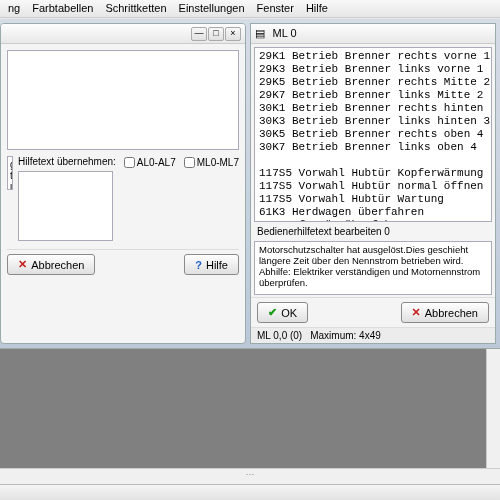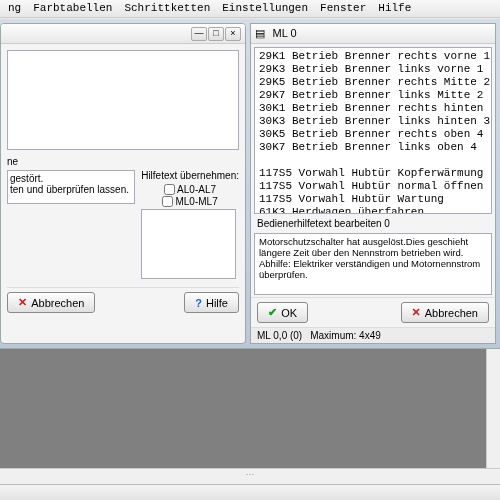--- a/index.html
+++ b/index.html
@@ -1,18 +1,18 @@
 <!DOCTYPE html>
 <html><head>
 <meta charset="utf-8">
 <style>
   * { box-sizing: border-box; margin: 0; padding: 0; }
   body { font-family: Tahoma, Arial, sans-serif; font-size: 11px; background: #e8e8e8; color: #000; width: 500px; height: 500px; overflow: hidden; position: relative; }
   .menubar { position: absolute; top: 0; left: 0; right: 0; height: 18px; background: linear-gradient(#f8f8f8,#e6e6e6); border-bottom: 1px solid #ccc; display: flex; gap: 12px; padding: 2px 8px; }
-  .menubar span { cursor: default; font-family: Liberation Mono, monospace; }
+  .menubar span { cursor: default; }
   .workspace { position: absolute; top: 19px; left: 0; right: 0; height: 330px; background: linear-gradient(#d6dce6,#bcc8d8); border-bottom: 1px solid #9aa; display: flex; }
   .left-window { flex: 1 1 50%; margin: 4px 2px 4px 0; background: #f4f4f4; border: 1px solid #9aa; border-radius: 4px; display: flex; flex-direction: column; min-width: 0; overflow: hidden; }
   .right-window { flex: 1 1 50%; margin: 4px 4px 4px 2px; background: #f4f4f4; border: 1px solid #9aa; border-radius: 0; display: flex; flex-direction: column; min-width: 0; overflow: hidden; }
   .win-title { height: 20px; background: linear-gradient(#fdfdfd,#e8e8e8); border-bottom: 1px solid #ccc; display: flex; align-items: center; justify-content: space-between; padding: 0 4px; font-size: 11px; }
   .win-title .icon { margin-right: 4px; }
   .win-controls { display: flex; gap: 1px; }
   .win-controls div { width: 16px; height: 14px; border: 1px solid #aaa; background: linear-gradient(#f8f8f8,#e0e0e0); border-radius: 2px; display: flex; align-items: center; justify-content: center; font-size: 9px; line-height: 1; cursor: default; }
   .left-body { flex: 1; padding: 6px 6px 2px 6px; display: flex; flex-direction: column; }
   .big-white { border: 1px solid #aab; background: #fff; height: 100px; margin-bottom: 6px; }
   .hilfe-label { font-size: 10px; margin-bottom: 2px; }
@@ -22,21 +22,21 @@
   .cb input { width: 11px; height: 11px; }
   .hilfe-row { display: flex; align-items: flex-start; gap: 6px; }
   .btnrow { display: flex; gap: 8px; margin-top: 8px; padding: 4px 0; border-top: 1px solid #ddd; }
   .btn { border: 1px solid #8a8a8a; background: linear-gradient(#fefefe,#e0e0e0); border-radius: 3px; padding: 3px 10px; font-size: 11px; display: inline-flex; align-items: center; gap: 4px; cursor: default; }
   .btn .sym-ok { color: #1a9b1a; font-weight: bold; }
   .btn .sym-cancel { color: #c62020; font-weight: bold; }
   .btn .sym-help { color: #2261c9; font-weight: bold; }
   .right-body { flex: 1; display: flex; flex-direction: column; overflow: hidden; }
   .mono-list { flex: 1; background: #fff; border: 1px solid #aab; margin: 3px 3px 2px 3px; font-family: "Courier New", monospace; font-size: 11px; line-height: 13px; padding: 2px 4px; white-space: pre; overflow: hidden; }
   .bedien { padding: 2px 6px; font-size: 10px; }
-  .bedien-box { background: #fff; border: 1px solid #aab; margin: 2px 3px; height: 62px; font-size: 9.5px; padding: 2px 4px; overflow: hidden; line-height: 11px; }
+  .bedien-box { background: #fff; border: 1px solid #aab; margin: 2px 3px; height: 54px; font-size: 9.5px; padding: 2px 4px; overflow: hidden; line-height: 11px; }
   .right-btns { display: flex; justify-content: space-between; padding: 4px 6px; border-top: 1px solid #ddd; }
   .right-status { padding: 2px 6px; font-size: 10px; display: flex; gap: 8px; border-top: 1px solid #ddd; background: #ececec; }
   .grayzone { position: absolute; top: 349px; left: 0; right: 0; bottom: 16px; background: #808080; }
   .bottombar { position: absolute; left: 0; right: 0; bottom: 0; height: 16px; background: linear-gradient(#f4f4f4,#e2e2e2); border-top: 1px solid #bbb; }
   .scrollhint { position: absolute; bottom: 0; left: 0; right: 0; height: 16px; background: #f0f0f0; border-top: 1px solid #ccc; }
   .scrollhint::after { content: "···"; display: block; text-align: center; font-size: 9px; color: #888; }
   .rightscroll { position: absolute; top: 0; bottom: 0; right: 0; width: 14px; background: #f0f0f0; border-left: 1px solid #ccc; }
 </style>
 </head>
 <body>
@@ -56,30 +56,29 @@
     <div class="win-title">
       <span></span>
       <div class="win-controls">
         <div>—</div>
         <div>□</div>
         <div>×</div>
       </div>
     </div>
     <div class="left-body">
       <div class="big-white"></div>
-      <div style="font-size:10px; margin-bottom:3px;">ne</div>
       <div class="hilfe-row">
         <div style="flex:1; min-width:0;">
           <div class="text-disp">
             <div>gestört.</div>
             <div>ten und überprüfen lassen.</div>
           </div>
         </div>
         <div style="display:flex; flex-direction:column;">
-          <div style="display:flex; align-items:center; gap:1px; margin-bottom:2px;flex-direction:column;">
+          <div style="display:flex; align-items:center; gap:8px; margin-bottom:2px;">
             <span class="hilfe-label">Hilfetext übernehmen:</span>
             <label class="cb">
                 <input type="checkbox" style="">
                 <span>AL0-AL7</span>
               </label>
             <label class="cb">
                 <input type="checkbox" style="">
                 <span>ML0-ML7</span>
               </label>
           </div>

